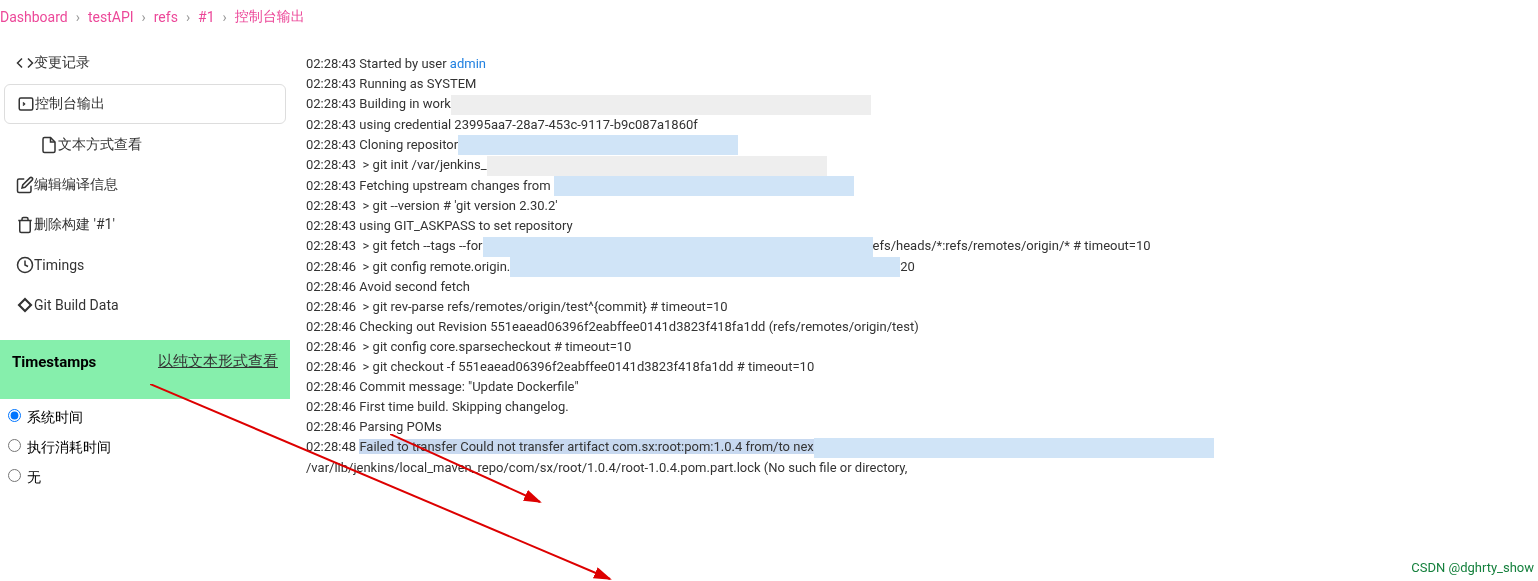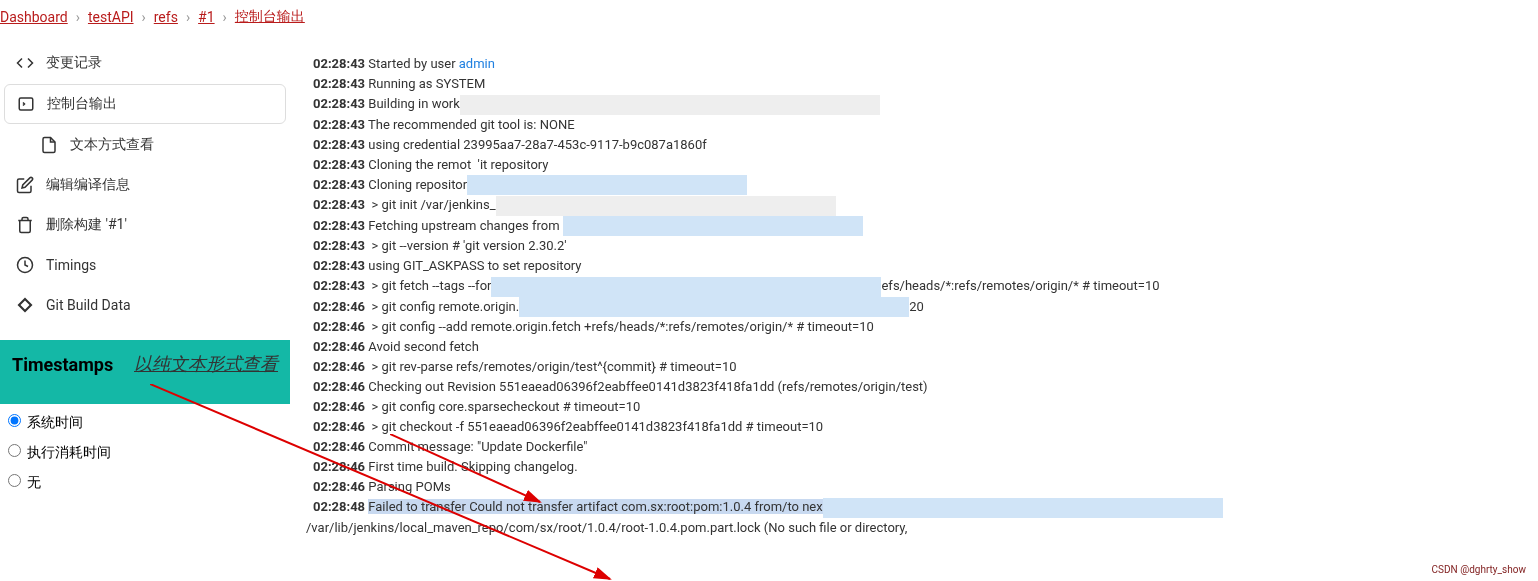--- a/index.html
+++ b/index.html
@@ -17,39 +17,38 @@
     }
     .breadcrumb {
       display: flex;
       align-items: center;
       padding: 8px 0;
       font-size: 14px;
       color: #333;
       gap: 8px;
     }
     .breadcrumb-item {
-      color: #b91c1c;
+      color: #ec4899;
       cursor: pointer;
-      text-decoration: underline;
     }
     .breadcrumb-sep {
       color: #999;
     }
     .main-layout {
       display: flex;
     }
     .sidebar {
       width: 290px;
       padding: 8px 0;
     }
     .sidebar-item {
       display: flex;
       align-items: center;
       padding: 10px 12px;
-      gap: 12px;
+      gap: 0;
       cursor: pointer;
       font-size: 14px;
       color: #333;
       border-radius: 6px;
       margin: 2px 4px;
     }
     .sidebar-item.active {
       border: 1px solid #ddd;
       background: #fff;
     }
@@ -58,38 +57,37 @@
     }
     .sidebar-icon {
       width: 18px;
       height: 18px;
       display: flex;
       align-items: center;
       justify-content: center;
     }
     .timestamps-section {
       padding: 12px;
-      background: #14b8a6;
+      background: #86efac;
       margin-top: 16px;
-      font-size: 18px;
+      font-size: 15px;
     }
     .timestamps-header {
       display: flex;
       justify-content: space-between;
       align-items: center;
       margin-bottom: 16px;
     }
     .timestamps-title {
       font-weight: bold;
     }
     .timestamps-link {
       color: #333;
       text-decoration: underline;
       cursor: pointer;
-      font-style: italic;
     }
     .radio-group {
       padding: 4px 0;
       font-size: 14px;
     }
     .radio-group div {
       padding: 6px 8px;
     }
     .radio-group input {
       margin-right: 6px;
@@ -103,23 +101,22 @@
       font-family: "Courier New", Consolas, monospace;
       font-size: 13px;
       line-height: 20px;
       color: #333;
     }
     .console-line {
       white-space: pre;
       position: relative;
     }
     .timestamp {
-      font-weight: bold;
-      color: #333;
-      margin-left: 7px;
+      font-weight: normal;
+      color: #333;
     }
     .admin-link {
       color: #2080e0;
       text-align: right;
     }
     .blur-box {
       display: inline-block;
       background: #eee;
       color: transparent;
       text-shadow: 0 0 8px rgba(0,0,0,0.5);
@@ -128,23 +125,23 @@
     }
     .blur-blue {
       background: #d0e4f7;
     }
     .error-highlight {
       background: #c8d9f0;
     }
     .watermark {
       position: absolute;
       bottom: 6px;
-      right: 12px;
-      color: #7f1d1d;
-      font-size: 10px;
+      right: 4px;
+      color: #15803d;
+      font-size: 13px;
     }
     .arrow-svg {
       position: absolute;
       pointer-events: none;
       z-index: 10;
     }
   </style>
 </head>
 <body>
 
@@ -236,31 +233,28 @@
       <div><input type="radio" name="ts" style=""><span>执行消耗时间</span></div>
       <div><input type="radio" name="ts" style=""><span>无</span></div>
     </div>
   </div>
 
   <div class="content">
     <div class="console-output" id="console">
         <div class="console-line"><span class="timestamp">02:28:43</span><span> Started by user </span><span class="admin-link">admin</span></div>
         <div class="console-line"><span class="timestamp">02:28:43</span><span> Running as SYSTEM</span></div>
         <div class="console-line"><span class="timestamp">02:28:43</span><span> Building in work</span><span class="blur-box" style="width: 420px;">&nbsp;</span></div>
-        <div class="console-line"><span class="timestamp">02:28:43</span><span> The recommended git tool is: NONE</span></div>
         <div class="console-line"><span class="timestamp">02:28:43</span><span> using credential 23995aa7-28a7-453c-9117-b9c087a1860f</span></div>
-        <div class="console-line"><span class="timestamp">02:28:43</span><span> Cloning the remot  'it repository</span></div>
         <div class="console-line"><span class="timestamp">02:28:43</span><span> Cloning repositor</span><span class="blur-box blur-blue" style="width: 280px;">&nbsp;</span></div>
         <div class="console-line"><span class="timestamp">02:28:43</span><span>  &gt; git init /var/jenkins_</span><span class="blur-box" style="width: 340px;">&nbsp;</span></div>
         <div class="console-line"><span class="timestamp">02:28:43</span><span> Fetching upstream changes from </span><span class="blur-box blur-blue" style="width: 300px;">&nbsp;</span></div>
         <div class="console-line"><span class="timestamp">02:28:43</span><span>  &gt; git --version # 'git version 2.30.2'</span></div>
         <div class="console-line"><span class="timestamp">02:28:43</span><span> using GIT_ASKPASS to set repository</span></div>
         <div class="console-line"><span class="timestamp">02:28:43</span><span>  &gt; git fetch --tags --for</span><span class="blur-box blur-blue" style="width: 390px;">&nbsp;</span><span>efs/heads/*:refs/remotes/origin/* # timeout=10</span></div>
         <div class="console-line"><span class="timestamp">02:28:46</span><span>  &gt; git config remote.origin.</span><span class="blur-box blur-blue" style="width: 390px;">&nbsp;</span><span>20</span></div>
-        <div class="console-line"><span class="timestamp">02:28:46</span><span>  &gt; git config --add remote.origin.fetch +refs/heads/*:refs/remotes/origin/* # timeout=10</span></div>
         <div class="console-line"><span class="timestamp">02:28:46</span><span> Avoid second fetch</span></div>
         <div class="console-line"><span class="timestamp">02:28:46</span><span>  &gt; git rev-parse refs/remotes/origin/test^{commit} # timeout=10</span></div>
         <div class="console-line"><span class="timestamp">02:28:46</span><span> Checking out Revision 551eaead06396f2eabffee0141d3823f418fa1dd (refs/remotes/origin/test)</span></div>
         <div class="console-line"><span class="timestamp">02:28:46</span><span>  &gt; git config core.sparsecheckout # timeout=10</span></div>
         <div class="console-line"><span class="timestamp">02:28:46</span><span>  &gt; git checkout -f 551eaead06396f2eabffee0141d3823f418fa1dd # timeout=10</span></div>
         <div class="console-line"><span class="timestamp">02:28:46</span><span> Commit message: "Update Dockerfile"</span></div>
         <div class="console-line"><span class="timestamp">02:28:46</span><span> First time build. Skipping changelog.</span></div>
         <div class="console-line"><span class="timestamp">02:28:46</span><span> Parsing POMs</span></div>
         <div class="console-line"><span class="timestamp">02:28:48</span><span> </span><span class="error-highlight">Failed to transfer Could not transfer artifact com.sx:root:pom:1.0.4 from/to nex</span><span class="blur-box blur-blue" style="width: 400px;">&nbsp;</span></div>
         <div class="console-line">/var/lib/jenkins/local_maven_repo/com/sx/root/1.0.4/root-1.0.4.pom.part.lock (No such file or directory,</div>

